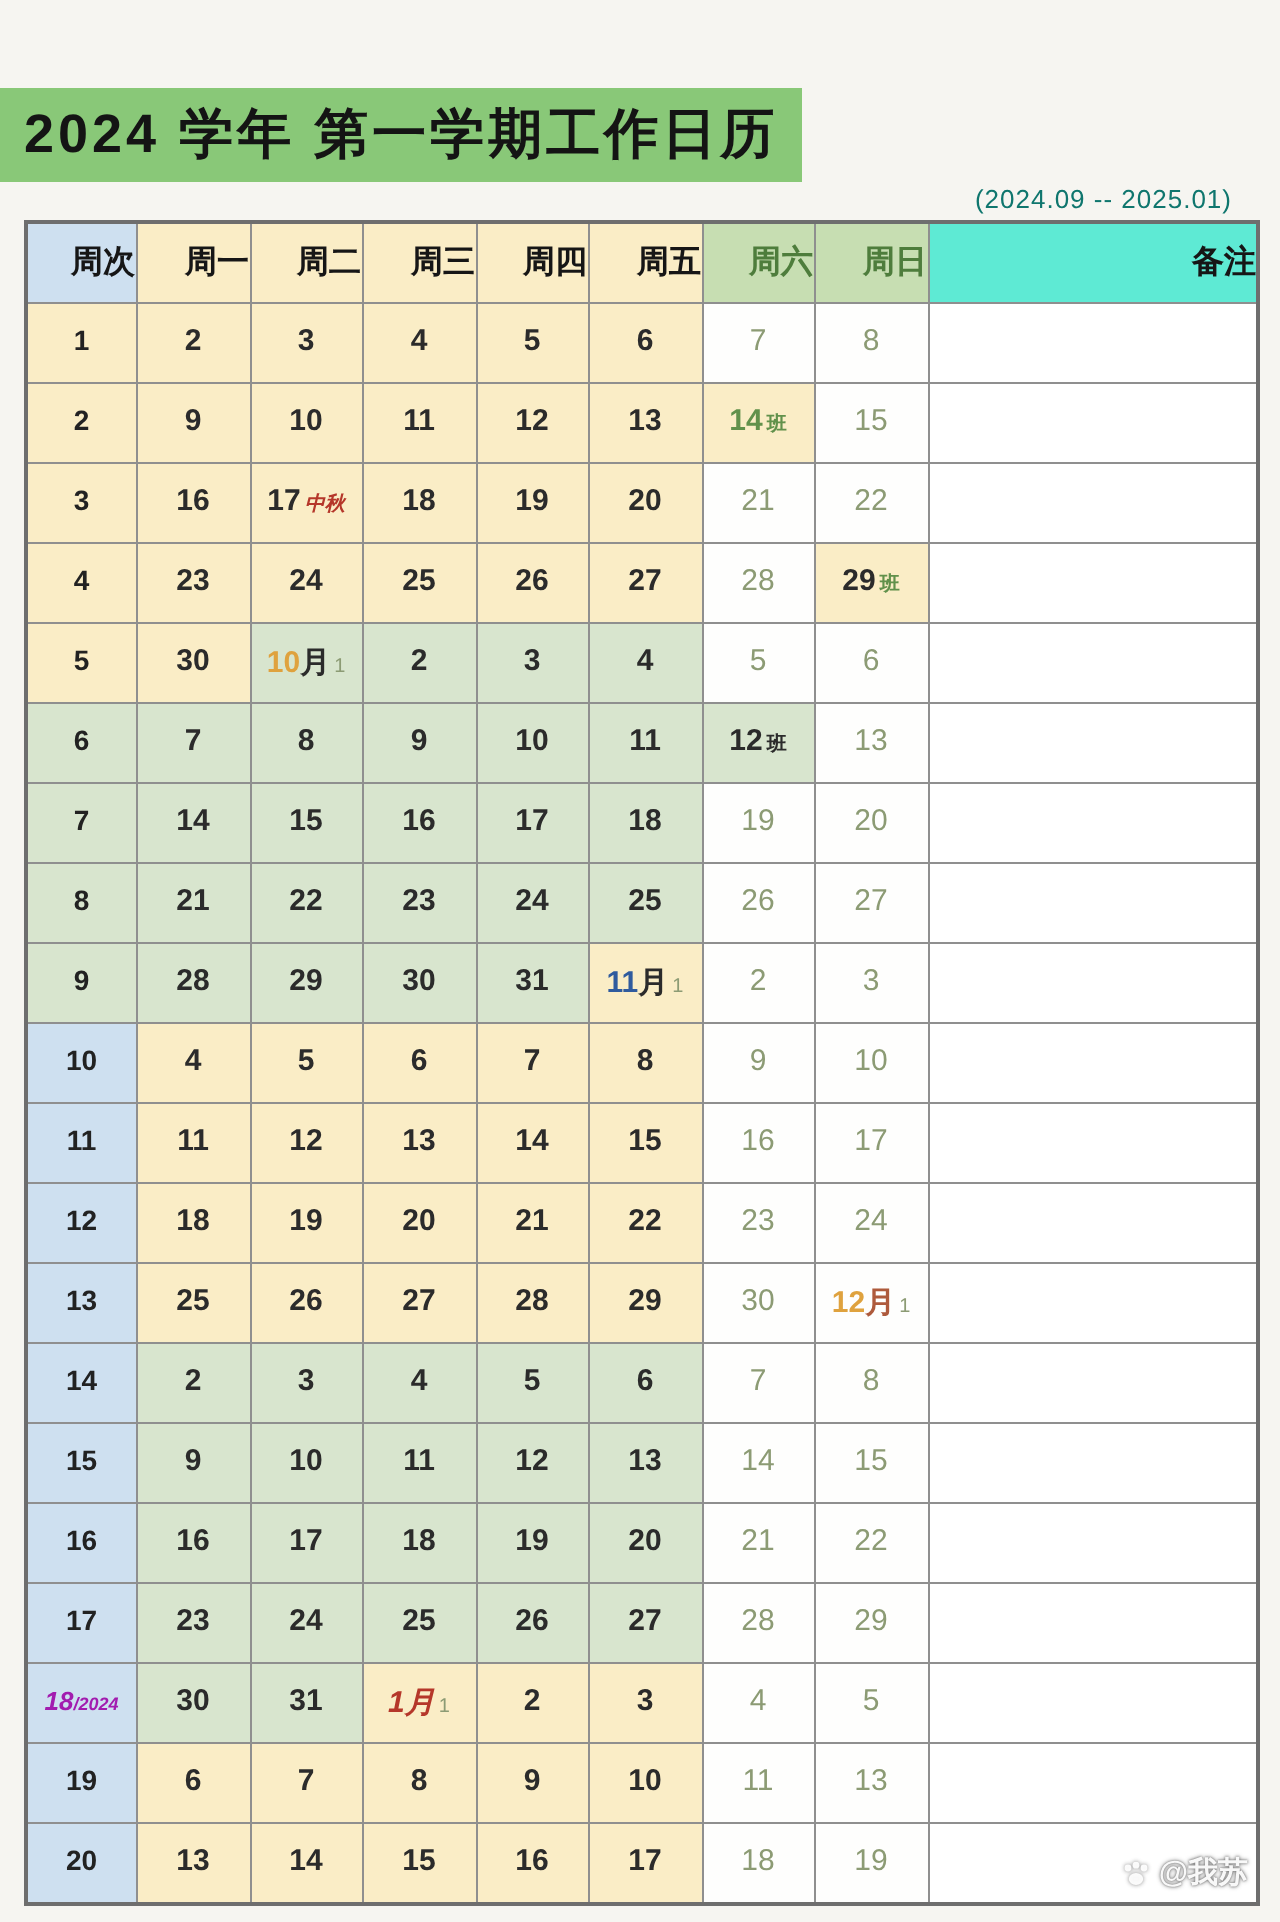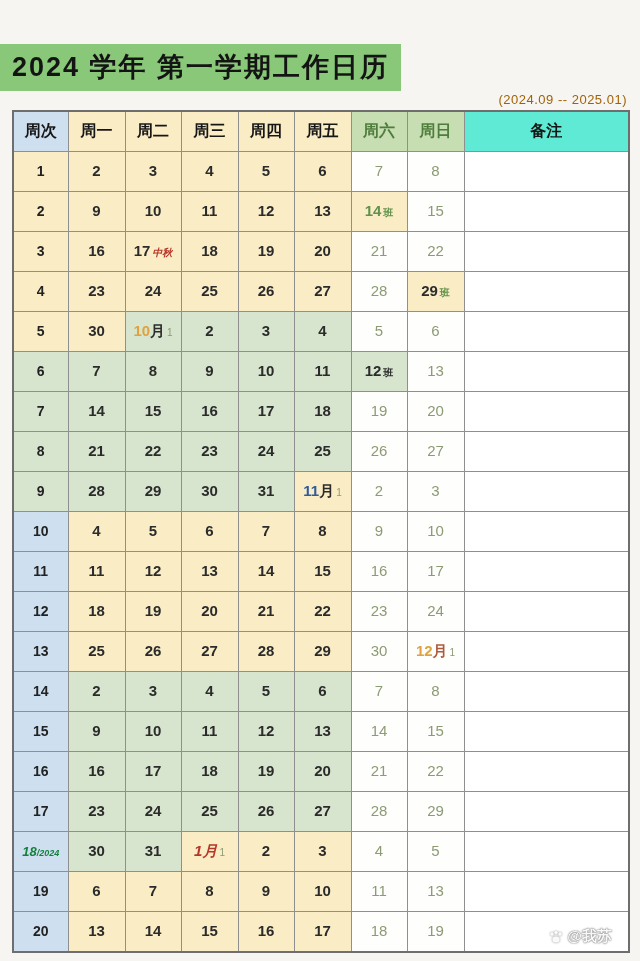--- a/index.html
+++ b/index.html
@@ -8,68 +8,68 @@
     background:#f6f5f1;
     font-family:"Liberation Sans","DejaVu Sans",sans-serif;
     color:#2b2b2b;
   }
   .title-wrap{position:absolute;top:44px;left:0;width:640px;text-align:left;}
   .title-hl{
     display:inline-block;background:#89C878;color:#141414;
     font-size:27px;font-weight:bold;letter-spacing:2px;padding:5px 12px 6px;
   }
   .subtitle{
-    position:absolute;top:92px;right:13px;font-size:13px;color:#a16207;letter-spacing:.5px;
+    position:absolute;top:92px;right:24px;font-size:13px;color:#0f766e;letter-spacing:.5px;
   }
   table.cal{
     position:absolute;top:110px;left:12px;width:616px;height:843px;
     border-collapse:collapse;table-layout:fixed;
     border:2px solid #6e6e6e;
   }
   .cal th,.cal td{
     border:1px solid #8f8f8f;text-align:center;vertical-align:middle;
     padding:0;height:37px;overflow:hidden;white-space:nowrap;
   }
-  .cal thead th{font-size:16px;font-weight:bold;color:#161616;height:39px;}
+  .cal thead th{font-size:16px;font-weight:bold;color:#161616;height:39px;text-align:right;}
   
   .bg-y{background:#FAEDC6;}
   .bg-g{background:#D8E5CE;}
   .bg-b{background:#CEE0F0;}
   .bg-w{background:#FEFEFD;}
   .bg-hg{background:#C7DEB2;}
   .bg-p{background:#5eead4;}
   .c-hgt{color:#4E7D3C !important;margin-left:27px;}
   
   .c-d{color:#2b2b2b;font-weight:bold;}
   .c-wk{color:#8C9B74;font-weight:normal;}
   .c-grn{color:#61914B;font-weight:bold;}
   .c-red{color:#B5372A;font-weight:bold;font-style:italic;}
   .c-brn{color:#AE5A3C;font-weight:bold;}
   .c-org{color:#DFA23E;font-weight:bold;}
   .c-blu{color:#2F5B9E;font-weight:bold;}
   .day-main{font-size:15px;}
   .sm{font-size:10px;margin-left:2px;}
   .week-num{font-size:14px;font-weight:bold;color:#222;}
-  .week18{font-style:italic;color:#15803d;font-weight:bold;}
+  .week18{font-style:italic;color:#a21caf;font-weight:bold;}
   .week18 .w18-main{font-size:13px;}
   .week18 .w18-suffix{font-size:9px;}
   
   .band{position:relative;}
   .band .band-note{
     position:absolute;left:24%;top:50%;transform:translateY(-50%);
     font-size:15px;font-weight:bold;color:#1c1c1c;letter-spacing:3px;
   }
   .band .band-month{
     position:absolute;left:63%;top:50%;transform:translateY(-50%);
   }
   .band .band-month .m-num{font-size:20px;font-weight:bold;color:#DFA23E;}
   .band .band-month .m-char{font-size:16px;font-weight:bold;color:#C07A28;}
   .note-cell{background:#ffffff;}
   .watermark{
-    position:absolute;right:28px;bottom:15px;
+    position:absolute;right:16px;bottom:15px;
     display:flex;align-items:center;gap:3px;
     color:rgba(255,255,255,0.95);font-size:15px;font-weight:bold;
     text-shadow:0 0 2px rgba(110,110,110,0.9), 0 0 1px rgba(90,90,90,0.9);
   }
   .watermark svg{opacity:.95;filter:drop-shadow(0 0 1px rgba(110,110,110,.9));}
 </style>
 </head>
 <body>
 
 <div class="title-wrap">

